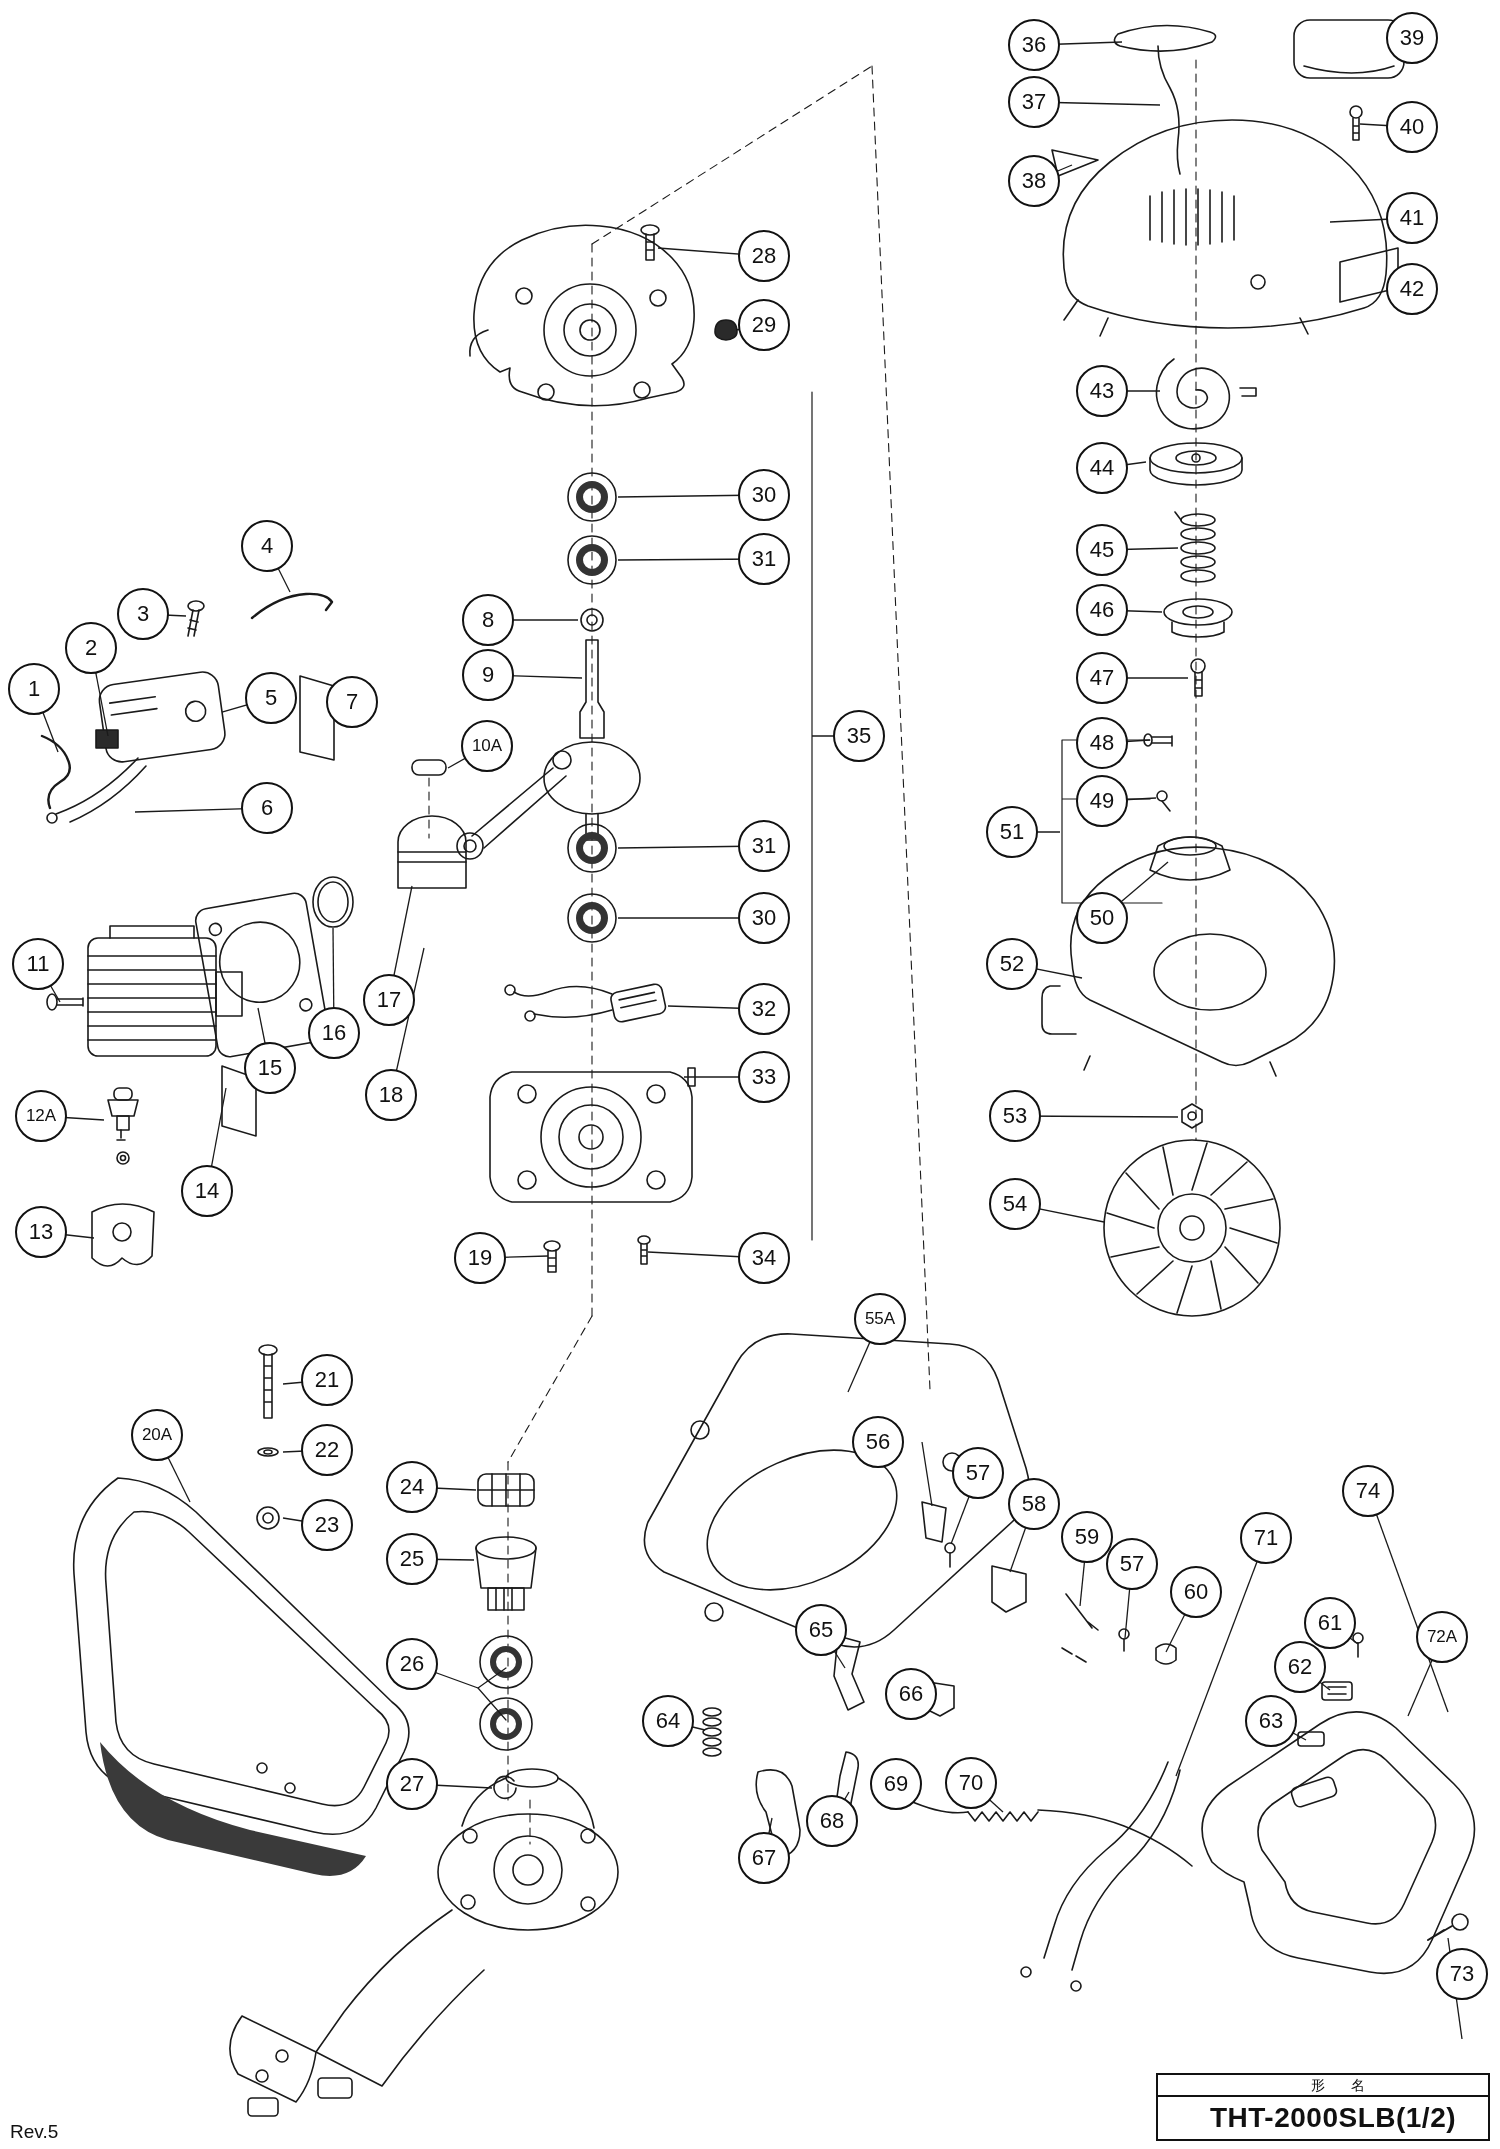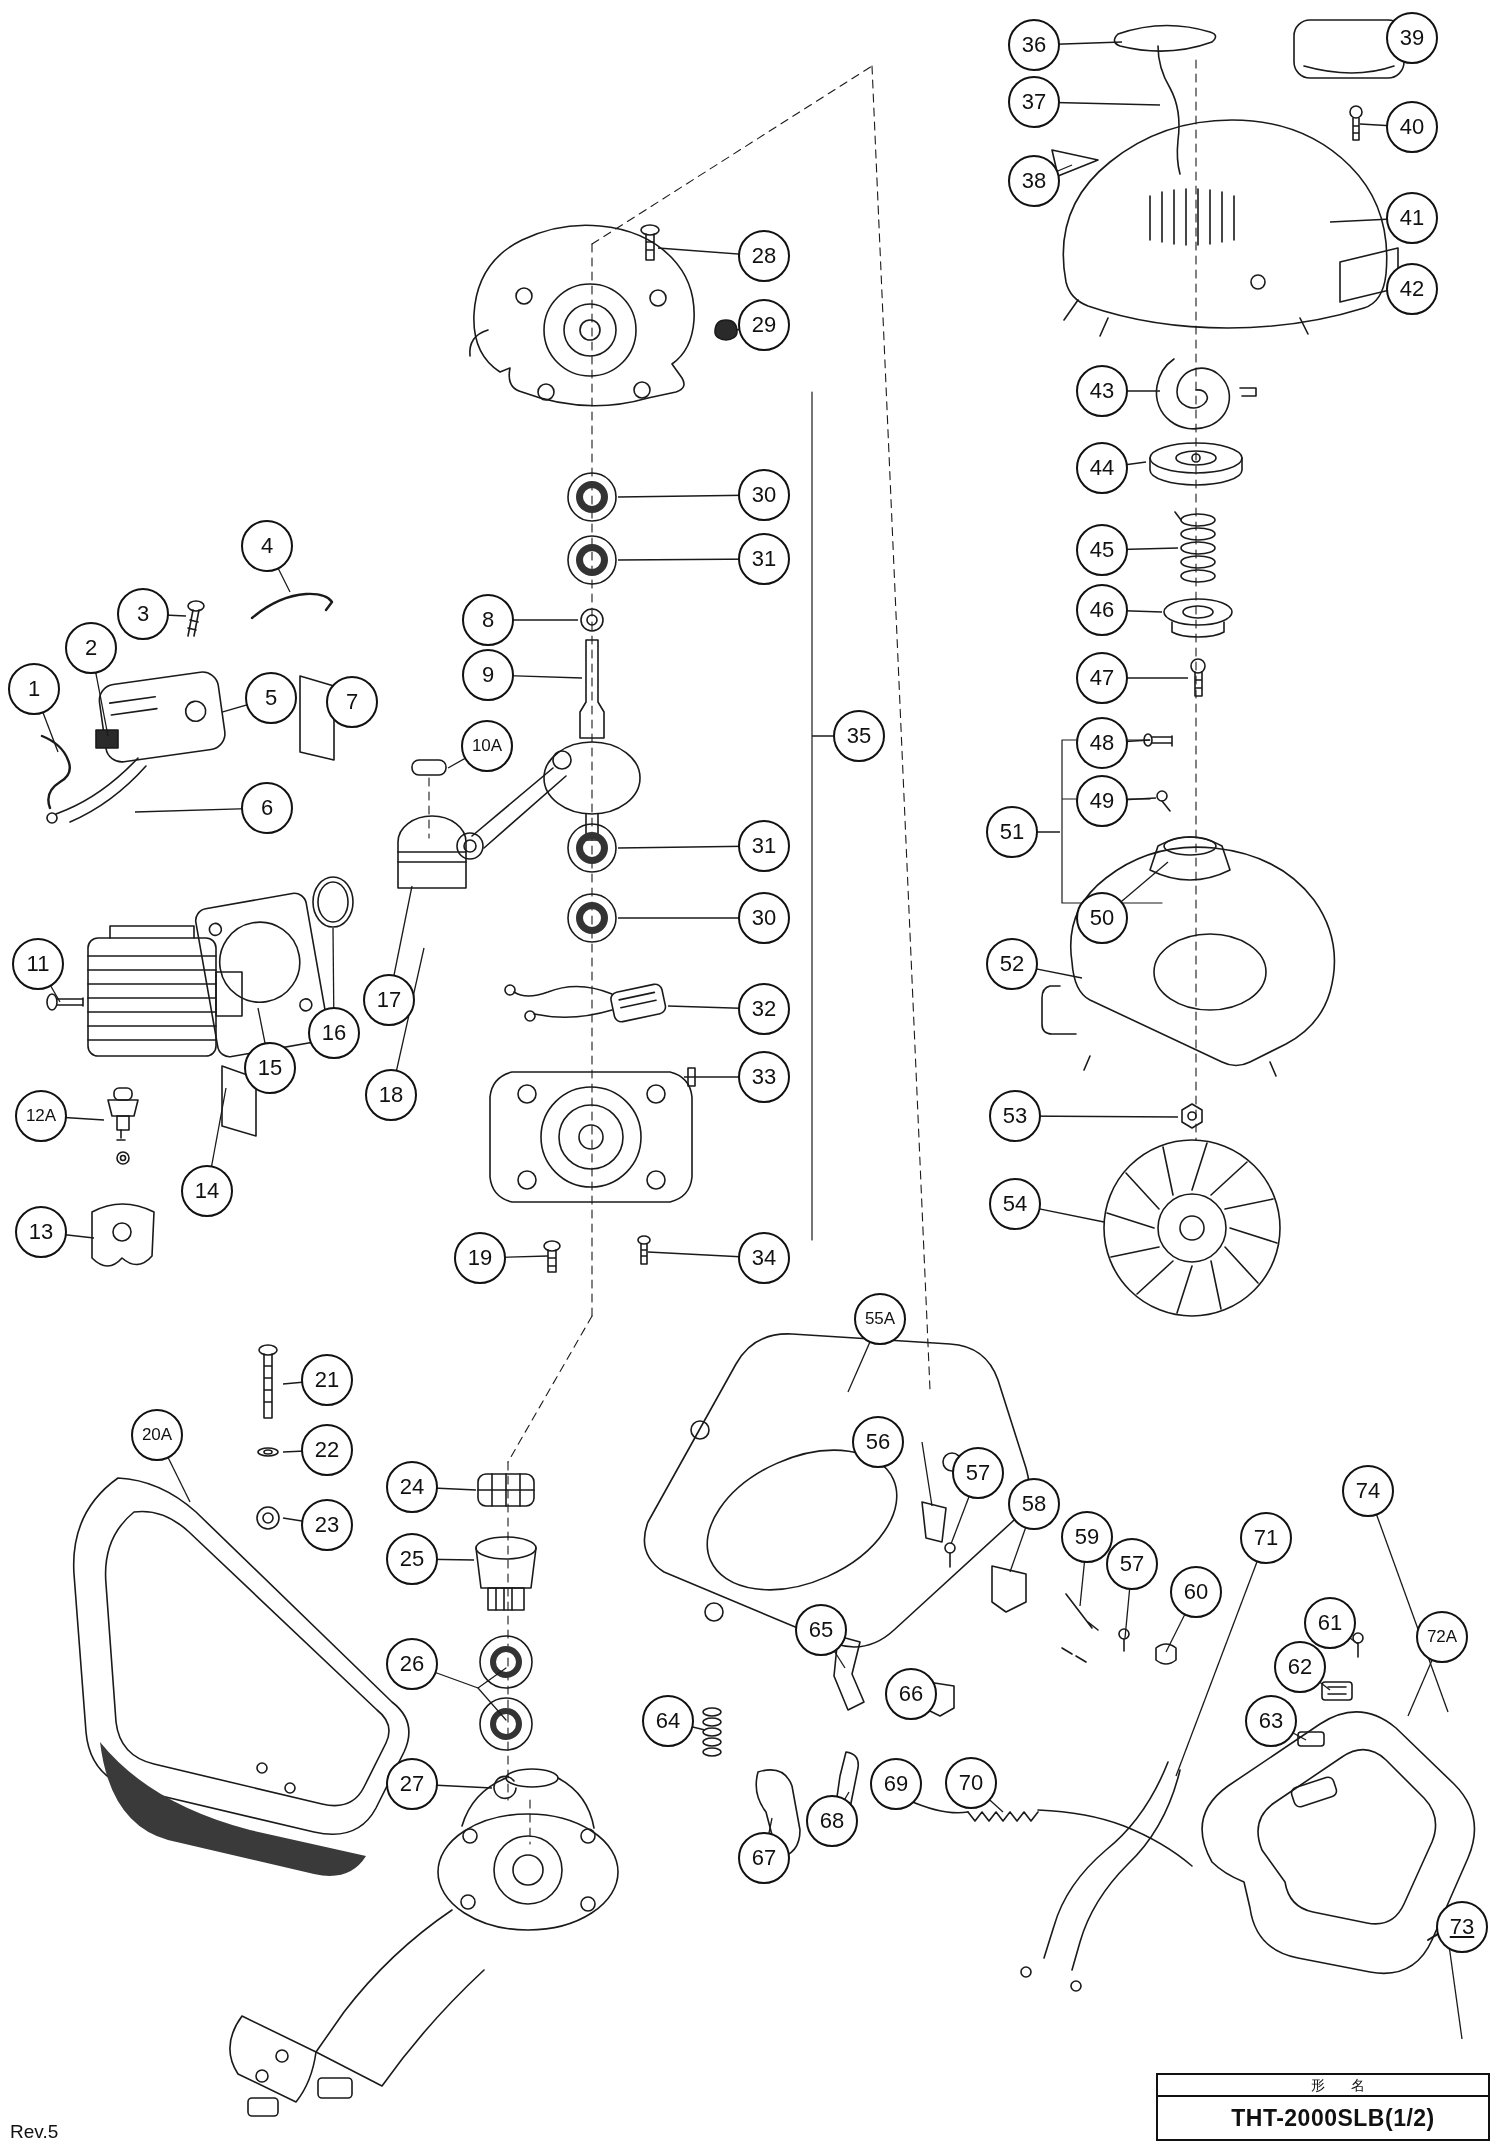--- a/index.html
+++ b/index.html
@@ -9,21 +9,21 @@
   #leader-layer{z-index:2;}
   #leader-layer line{stroke:#1a1a1a;stroke-width:1.3;}
   #callout-layer{position:absolute;left:0;top:0;width:1500px;height:2149px;z-index:3;}
   .callout{position:absolute;width:52px;height:52px;box-sizing:border-box;border:2.5px solid #111;
            border-radius:50%;background:#fff;display:flex;align-items:center;justify-content:center;
            font-size:22px;font-weight:400;letter-spacing:0;}
   .callout.wide{font-size:17px;}
   .title-block{position:absolute;right:10px;bottom:8px;width:330px;border:2.5px solid #111;
                background:#fff;text-align:center;z-index:4;}
   .title-block-header{border-bottom:2px solid #111;font-size:14px;line-height:20px;letter-spacing:6px;padding-left:36px;}
-  .title-block-model{font-size:23px;font-weight:700;line-height:42px;letter-spacing:.5px;white-space:nowrap;padding-left:20px;}
+  .title-block-model{font-size:28px;font-weight:700;line-height:42px;letter-spacing:.5px;white-space:nowrap;padding-left:20px;}
   .rev-label{position:absolute;left:10px;bottom:6px;font-size:19px;z-index:4;}
 </style>
 </head>
 <body>
 
 <div class="page">
 
   <svg id="art" viewBox="0 0 1500 2149">
     <g stroke="#1a1a1a" fill="none" stroke-width="1.6" stroke-linecap="round" stroke-linejoin="round">
 
@@ -522,21 +522,21 @@
       <div class="callout" style="left: 1245px; top: 1695px;">63</div>
       <div class="callout" style="left: 642px; top: 1695px;">64</div>
       <div class="callout" style="left: 795px; top: 1604px;">65</div>
       <div class="callout" style="left: 885px; top: 1668px;">66</div>
       <div class="callout" style="left: 738px; top: 1832px;">67</div>
       <div class="callout" style="left: 806px; top: 1795px;">68</div>
       <div class="callout" style="left: 870px; top: 1758px;">69</div>
       <div class="callout" style="left: 945px; top: 1757px;">70</div>
       <div class="callout" style="left: 1240px; top: 1512px;">71</div>
       <div class="callout wide" style="left: 1416px; top: 1611px;">72A</div>
-      <div class="callout" style="left: 1436px; top: 1901px; text-decoration: underline;">73</div>
+      <div class="callout" style="left: 1436px; top: 1948px;">73</div>
       <div class="callout" style="left: 1342px; top: 1465px;">74</div>
     </div>
 
   <div class="title-block">
     <div class="title-block-header">形　名</div>
     <div class="title-block-model">THT-2000SLB(1/2)</div>
   </div>
 
   <div class="rev-label">Rev.5</div>
 

